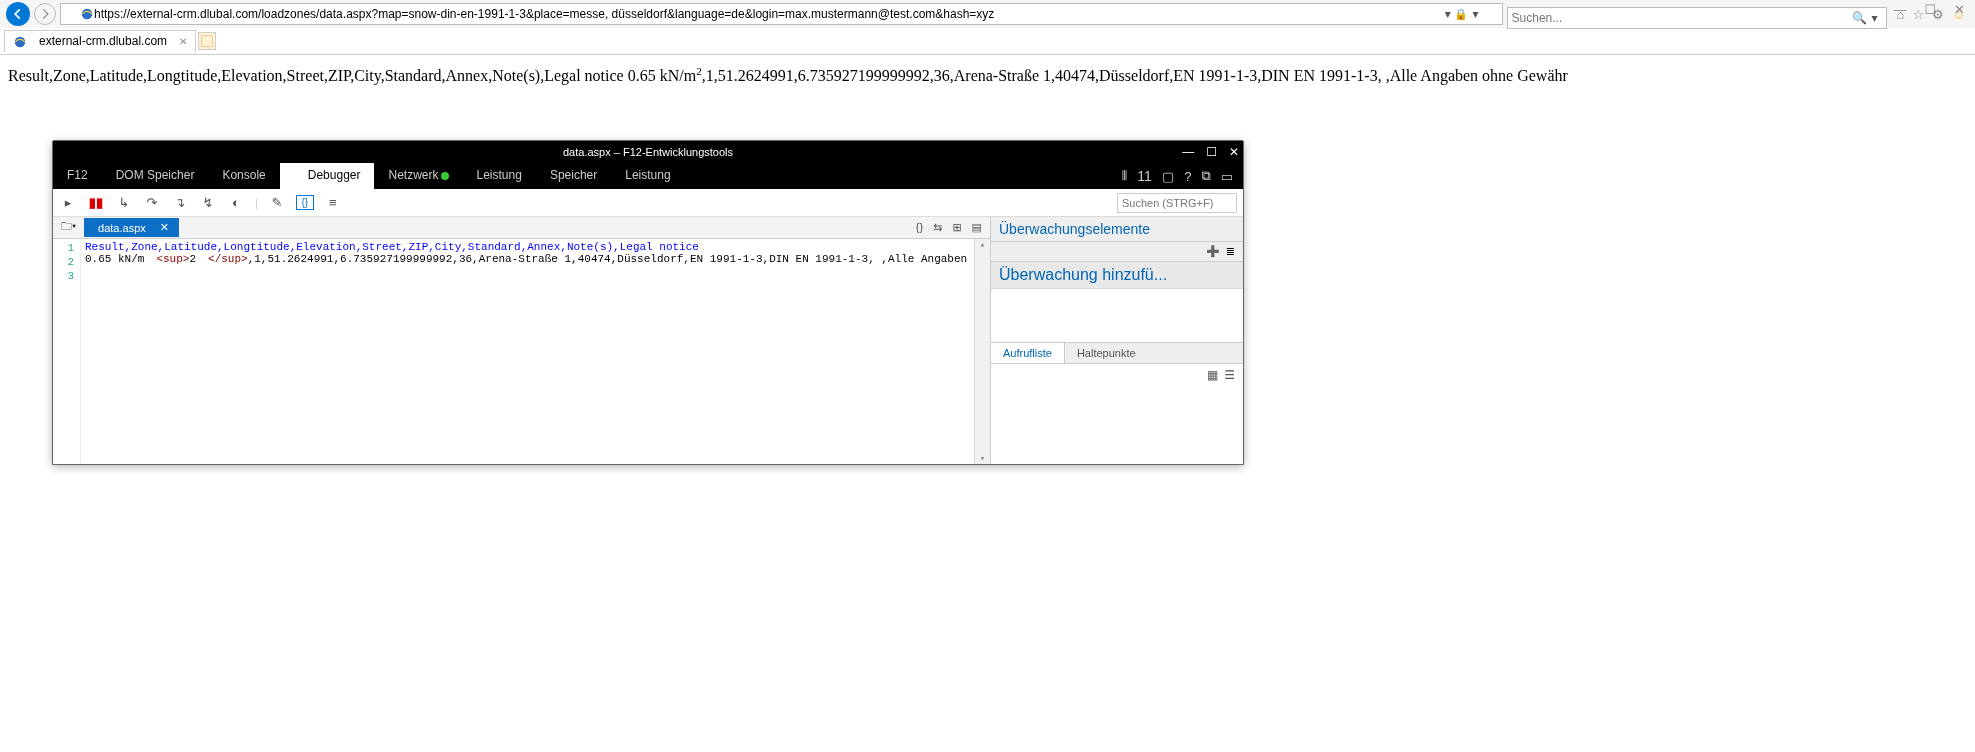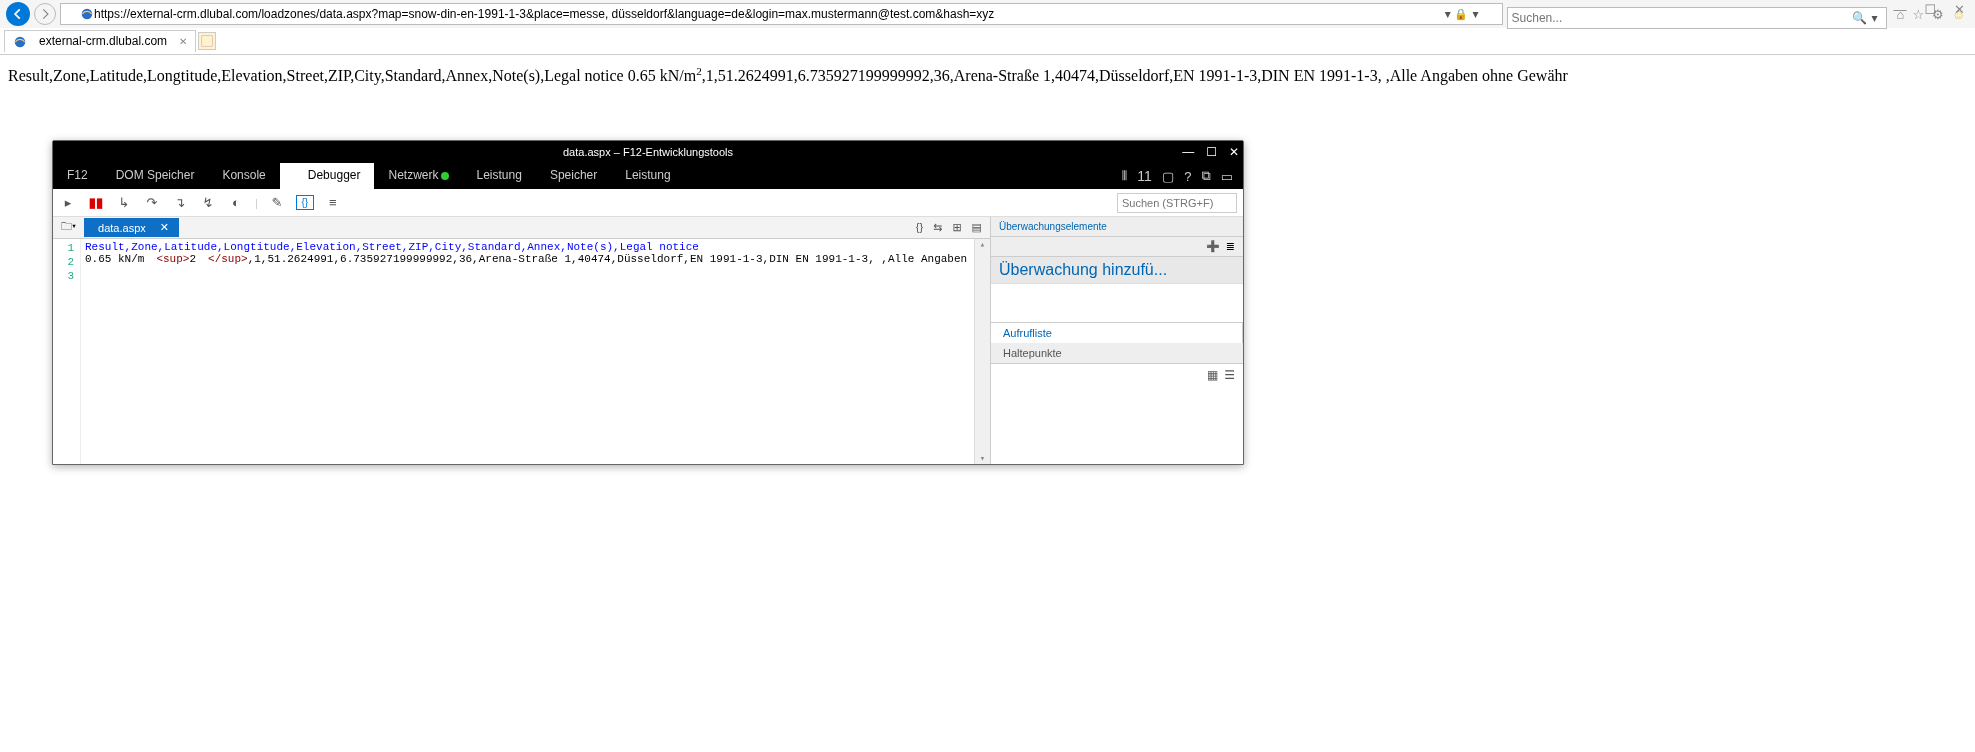--- a/index.html
+++ b/index.html
@@ -78,25 +78,25 @@
 
 .dt-code-wrap { flex: 1; display: flex; background: #fff; font-family: Consolas, "Courier New", monospace; font-size: 11px; overflow: hidden; position: relative; }
 .dt-gutter { width: 28px; background: #fff; color: #2a8; text-align: right; padding: 2px 6px 2px 2px; border-right: 1px solid #eee; }
 .dt-gutter div { line-height: 14px; }
 .dt-code { flex: 1; padding: 2px 4px; white-space: pre; color: #000; overflow: auto; }
 .dt-code .kw { color: #00f; }
 .dt-code .tag { color: #800; margin-left: 12px; }
 .dt-scrollbar { width: 16px; background: #f0f0f0; border-left: 1px solid #ddd; display: flex; flex-direction: column; justify-content: space-between; color: #888; font-size: 9px; text-align: center; }
 
 .dt-side { width: 252px; display: flex; flex-direction: column; background: #fff; }
-.dt-panel-header { background: #eee; border-bottom: 1px solid #ccc; padding: 4px 8px; color: #0066b3; font-size: 10px; display: flex; align-items: flex-start; }
+.dt-panel-header { background: #eee; border-bottom: 1px solid #ccc; padding: 4px 8px; color: #0066b3; font-size: 14px; display: flex; align-items: flex-start; }
 .dt-panel-sub { background: #eee; border-bottom: 1px solid #ccc; padding: 3px 8px; display: flex; gap: 6px; justify-content: flex-end; }
 .dt-watch-add { padding: 4px 8px; color: #0066b3; background: #e8e8e8; border-bottom: 1px solid #ddd; font-size: 16px; }
 .dt-side-blank { flex: 1; background: #fff; }
-.dt-tabs2 { display: flex; background: #eee; border-top: 1px solid #ccc; border-bottom: 1px solid #ccc; font-size: 11px; flex-direction: column; }
+.dt-tabs2 { display: flex; background: #eee; border-top: 1px solid #ccc; border-bottom: 1px solid #ccc; font-size: 11px; }
 .dt-tabs2 div { padding: 4px 12px; color: #555; }
 .dt-tabs2 div.active { color: #0066b3; background: #fff; border-right: 1px solid #ccc; }
 .dt-side-bottom { height: 100px; background: #fff; position: relative; }
 .dt-side-bottom .icons { position: absolute; top: 4px; right: 8px; display: flex; gap: 6px; color: #555; font-size: 12px; }
 
 .sup { font-size: 0.7em; vertical-align: super; }
 svg.ico { width: 14px; height: 14px; vertical-align: middle; }
 </style>
 </head>
 <body>

